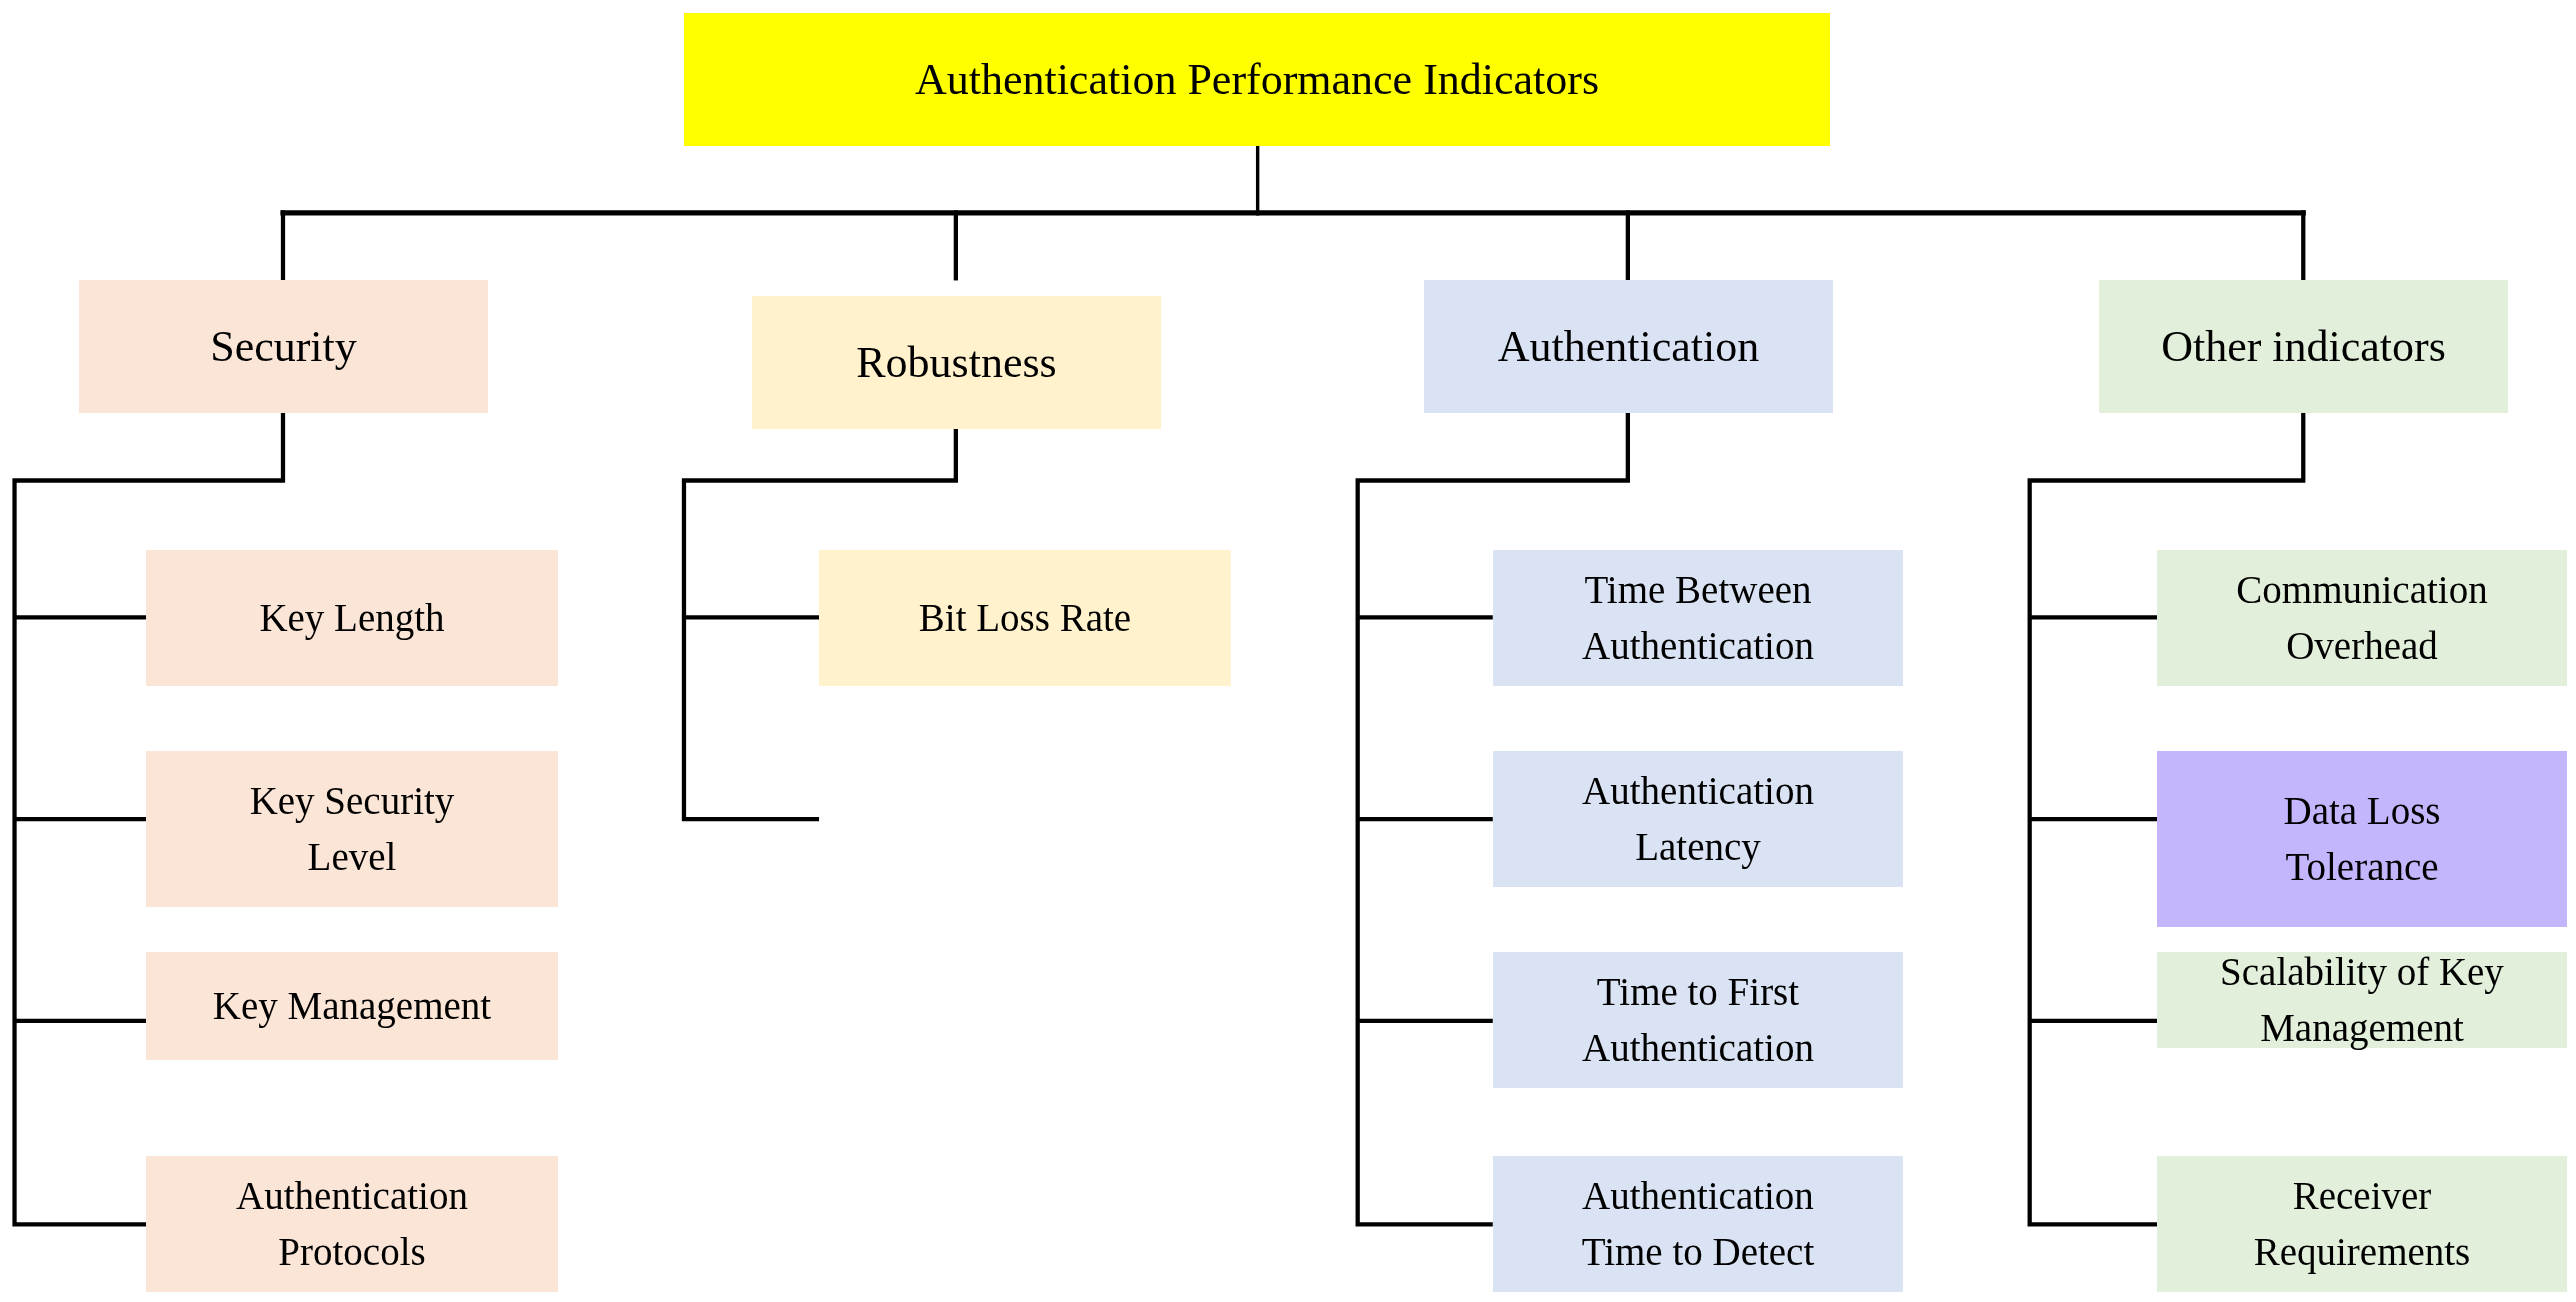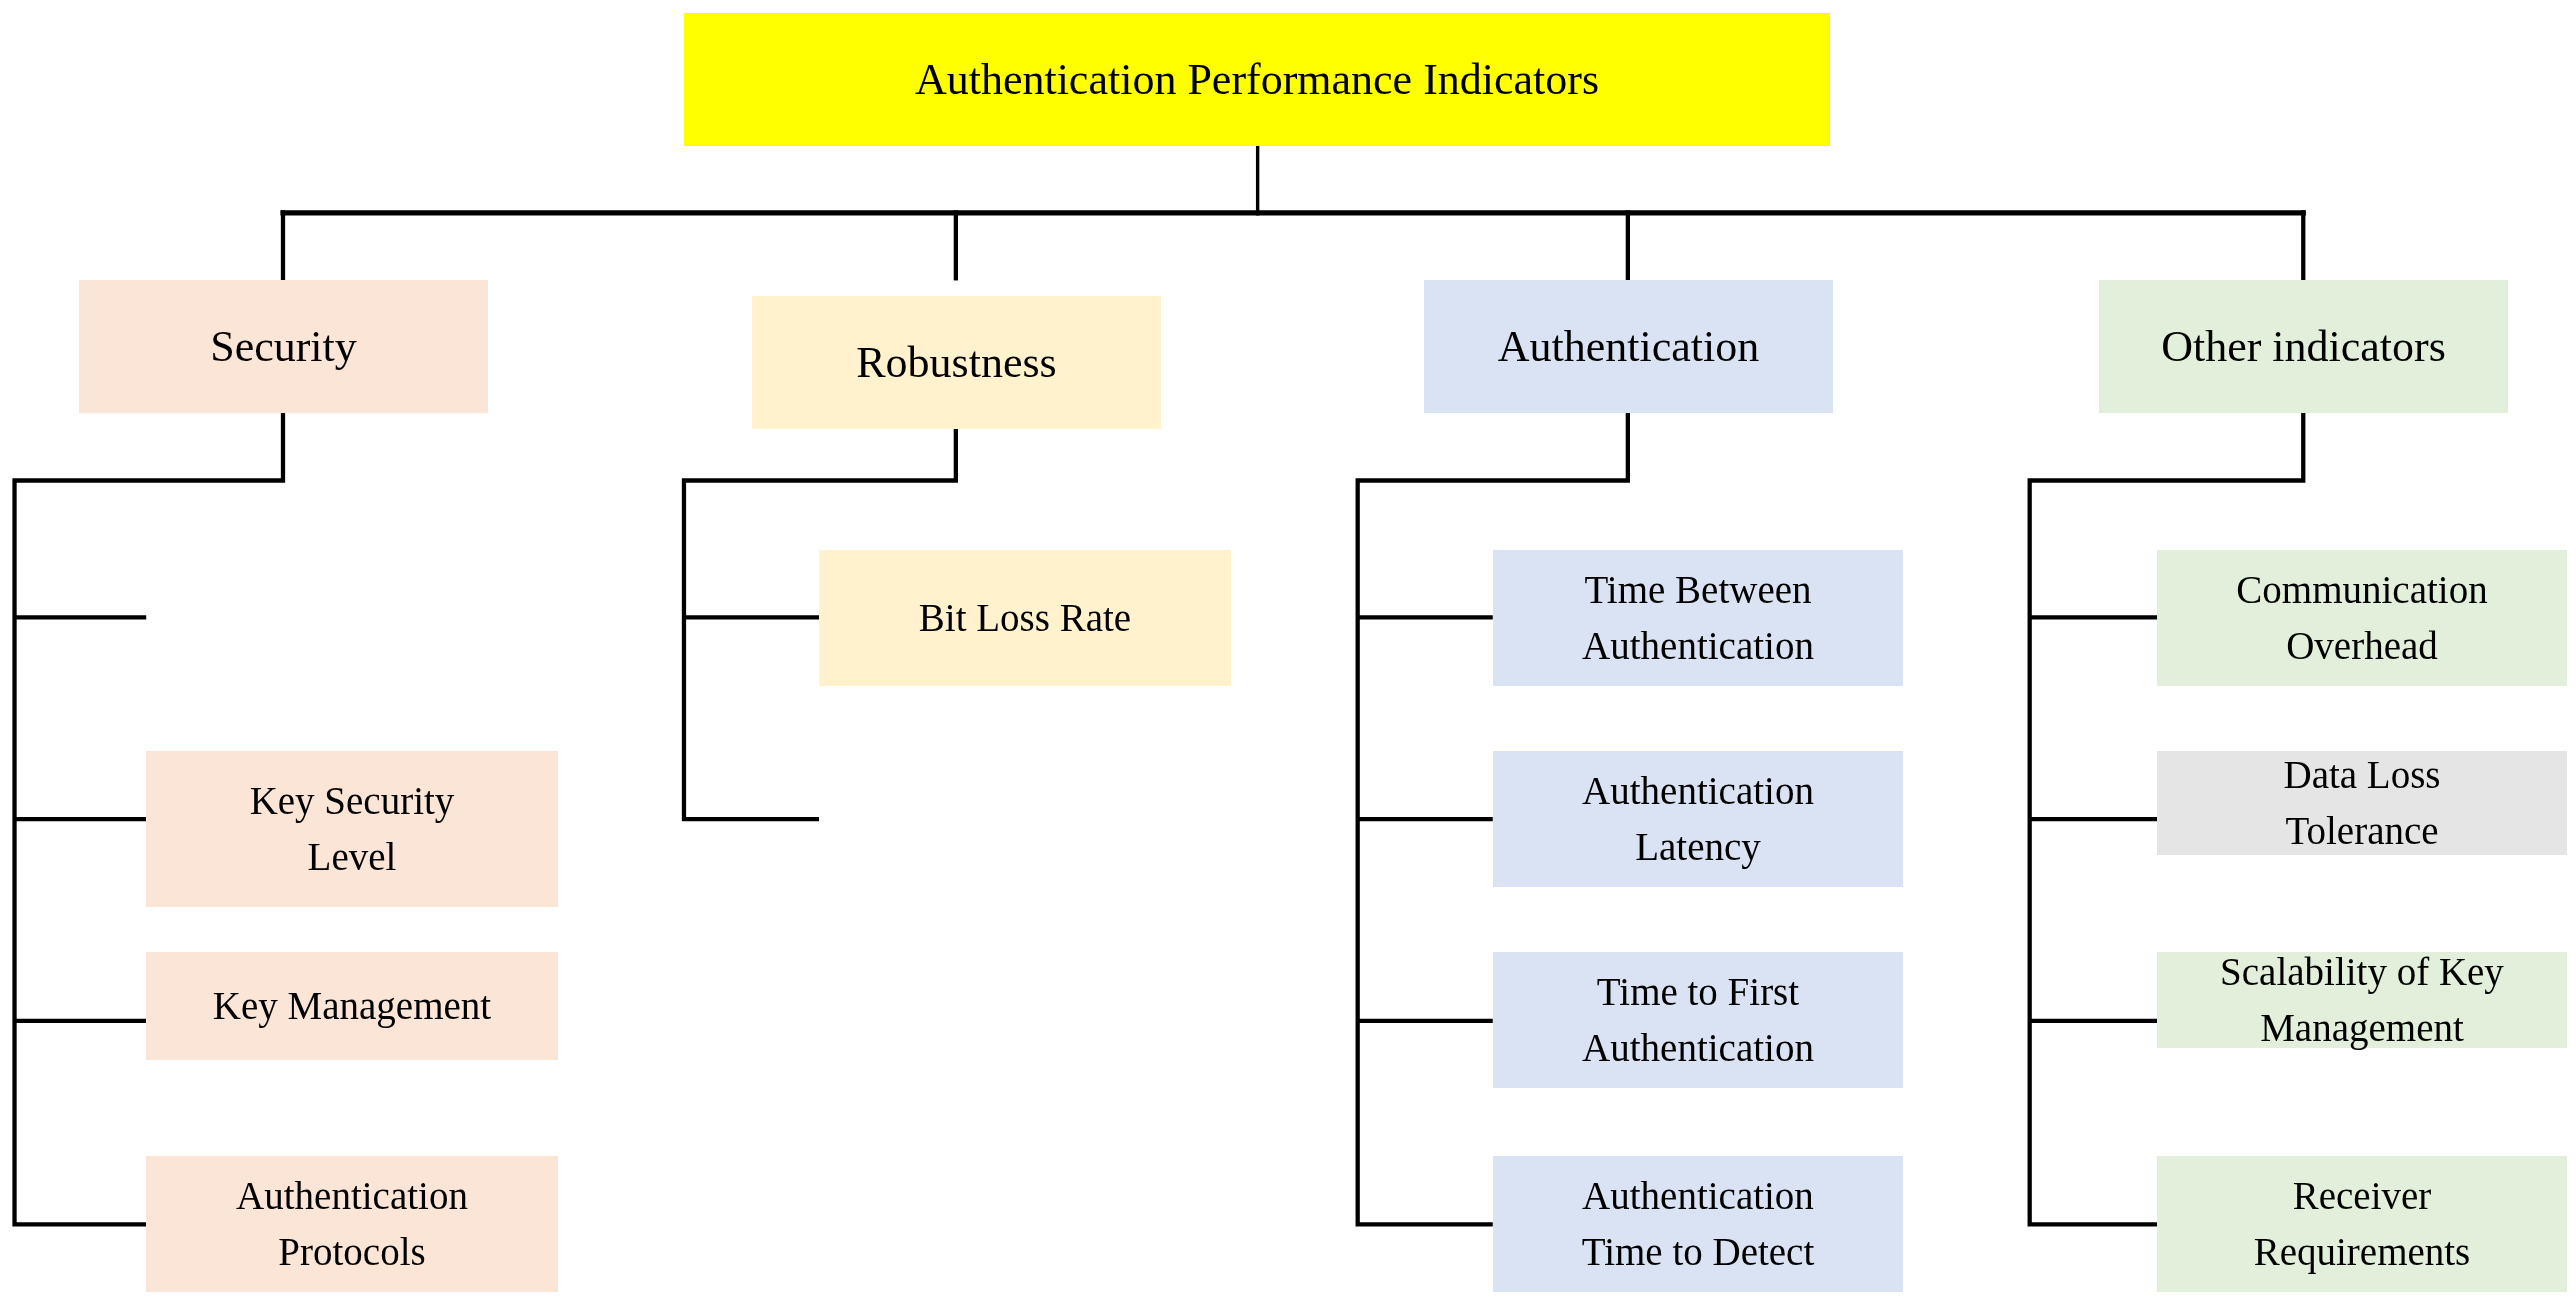--- a/index.html
+++ b/index.html
@@ -79,40 +79,41 @@
     </g>
   </svg>
 
   <div class="node title-node" style="left: 684px; top: 13px; width: 1146px; height: 133px; background-color: rgb(255, 255, 0); text-align: right;">Authentication Performance Indicators</div>
 
   <div class="node header-node" style="left: 79px; top: 280px; width: 409px; height: 133px; background-color: rgb(251, 229, 214);">Security</div>
   <div class="node header-node" style="left: 752px; top: 280px; width: 409px; height: 133px; background-color: rgb(255, 242, 204); margin-top: 16px;">Robustness</div>
   <div class="node header-node" style="left: 1424px; top: 280px; width: 409px; height: 133px; background-color: rgb(218, 227, 243);">Authentication</div>
   <div class="node header-node" style="left: 2099px; top: 280px; width: 409px; height: 133px; background-color: rgb(226, 239, 218);">Other indicators</div>
 
+  <div class="node" style="left: 146px; top: 550px; width: 412px; height: 136px; background-color: rgb(251, 229, 214);">Key Length</div>
   <div class="node" style="left: 146px; top: 751px; width: 412px; height: 156px; background-color: rgb(251, 229, 214);">Key Security
 Level</div>
   <div class="node" style="left: 146px; top: 952px; width: 412px; height: 108px; background-color: rgb(251, 229, 214);">Key Management</div>
   <div class="node" style="left: 146px; top: 1156px; width: 412px; height: 136px; background-color: rgb(251, 229, 214);">Authentication
 Protocols</div>
 
   <div class="node" style="left: 819px; top: 550px; width: 412px; height: 136px; background-color: rgb(255, 242, 204);">Bit Loss Rate</div>
 
   <div class="node" style="left: 1493px; top: 550px; width: 410px; height: 136px; background-color: rgb(218, 227, 243);">Time Between
 Authentication</div>
   <div class="node" style="left: 1493px; top: 751px; width: 410px; height: 136px; background-color: rgb(218, 227, 243);">Authentication
 Latency</div>
   <div class="node" style="left: 1493px; top: 952px; width: 410px; height: 136px; background-color: rgb(218, 227, 243);">Time to First
 Authentication</div>
   <div class="node" style="left: 1493px; top: 1156px; width: 410px; height: 136px; background-color: rgb(218, 227, 243);">Authentication
 Time to Detect</div>
 
   <div class="node" style="left: 2157px; top: 550px; width: 410px; height: 136px; background-color: rgb(226, 239, 218);">Communication
 Overhead</div>
-  <div class="node" style="left: 2157px; top: 751px; width: 410px; height: 104px; background-color: #e5e5e5;">Data Loss
+  <div class="node" style="left: 2157px; top: 751px; width: 410px; height: 176px; background-color: #c4b5fd;">Data Loss
 Tolerance</div>
   <div class="node" style="left: 2157px; top: 952px; width: 410px; height: 96px; background-color: rgb(226, 239, 218);">Scalability of Key
 Management</div>
   <div class="node" style="left: 2157px; top: 1156px; width: 410px; height: 136px; background-color: rgb(226, 239, 218);">Receiver
 Requirements</div>
 
 </div>
 
 
 </body></html>

